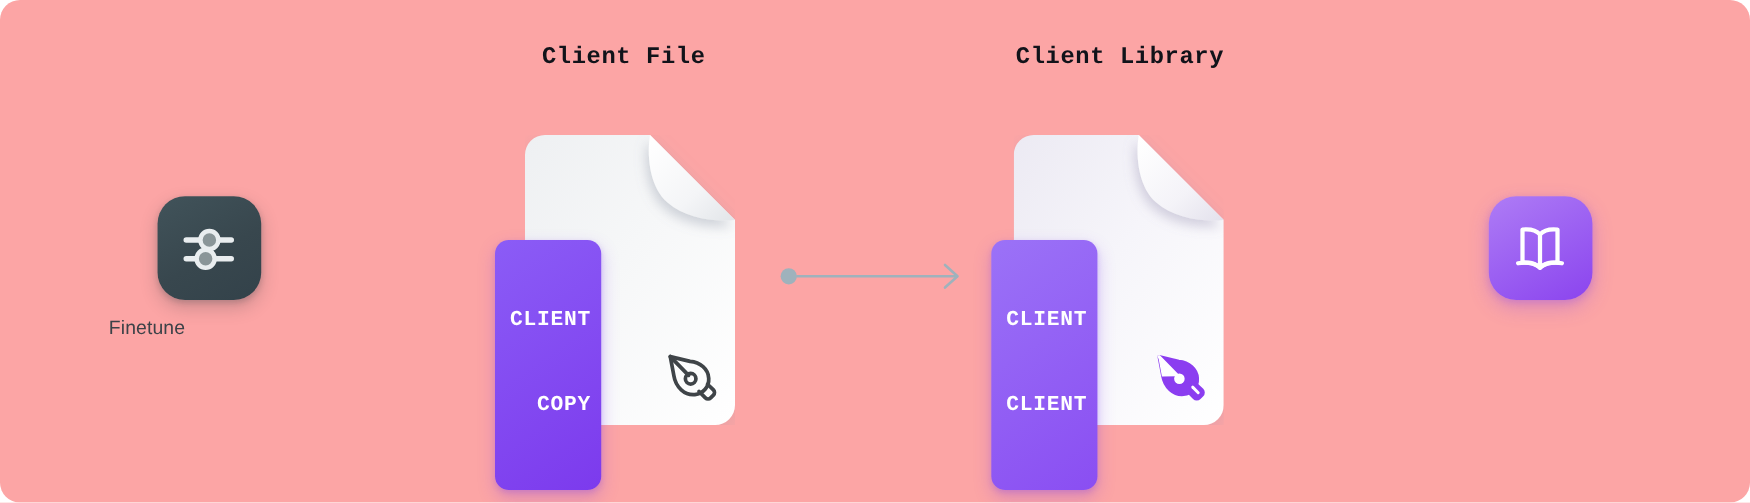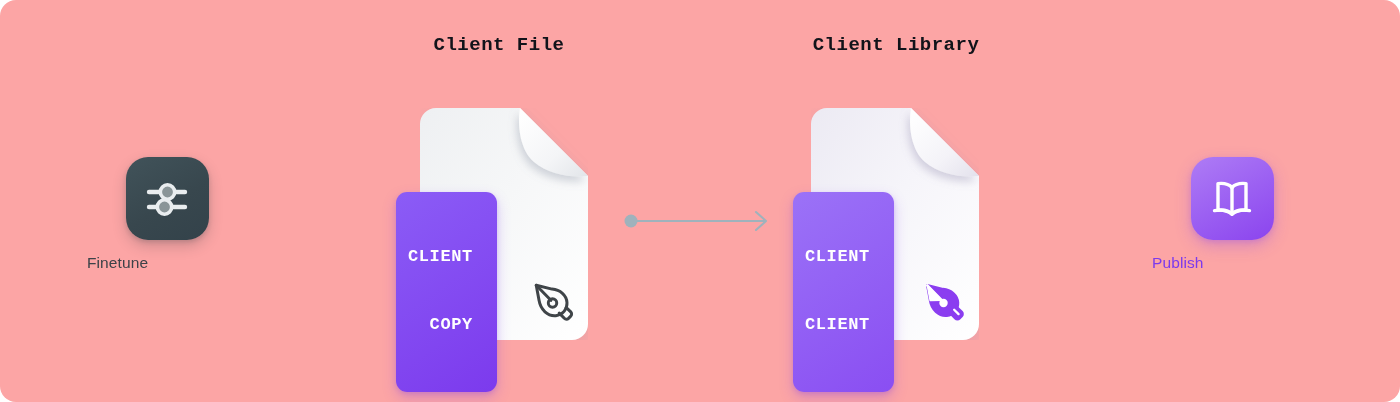--- a/index.html
+++ b/index.html
@@ -86,21 +86,21 @@
   }
   #doc-file { left: 420px; }
   #doc-lib  { left: 811px; }
 
   .doc-shape { position: absolute; inset: 0; }
 
   .badge {
     position: absolute;
     top: 84px;
     border-radius: 11px;
-    padding: 9px 24px 10px 12px;
+    padding: 9px 8px 10px 12px;
     font-family: "Liberation Mono", "DejaVu Sans Mono", monospace;
     font-weight: bold;
     font-size: 17px;
     line-height: 1.33;
     color: #ffffff;
     letter-spacing: 0.6px;
     text-align: right;
     white-space: pre;
     box-shadow: 0 6px 14px rgba(124,58,237,0.26), 0 2px 4px rgba(124,58,237,0.18);
   }
@@ -150,21 +150,20 @@
     <div id="tile-publish" class="app-tile">
       <svg width="56" height="56" viewBox="0 0 56 56">
         <g fill="none" stroke="#ffffff" stroke-width="3.4" stroke-linecap="round" stroke-linejoin="round">
           <path d="M28 16.5 C25 13.2 19.5 12 14 12.6 L14 39.2 C19.5 38.6 25 39.8 28 43.1"></path>
           <path d="M28 16.5 C31 13.2 36.5 12 42 12.6 L42 39.2 C36.5 38.6 31 39.8 28 43.1"></path>
           <line x1="28" y1="16.5" x2="28" y2="43.1"></line>
           <path d="M10.5 39.6 C16.5 38.6 23 39.4 28 43.1 C33 39.4 39.5 38.6 45.5 39.6"></path>
         </g>
       </svg>
     </div>
-    <div id="label-publish" class="tile-label">Publish</div>
   </div>
 
   <svg id="flow-arrow" viewBox="0 0 150 30">
     <circle cx="7" cy="15" r="6.5" fill="#9fb2bc"></circle>
     <line x1="13" y1="15" x2="142" y2="15" stroke="#9fb2bc" stroke-width="2.1"></line>
     <polyline points="132,6 142,15 132,24" fill="none" stroke="#9fb2bc" stroke-width="2.1" stroke-linecap="round" stroke-linejoin="round"></polyline>
   </svg>
 
   <div id="doc-file" class="doc">
     <svg class="doc-shape" viewBox="0 0 168 232">

